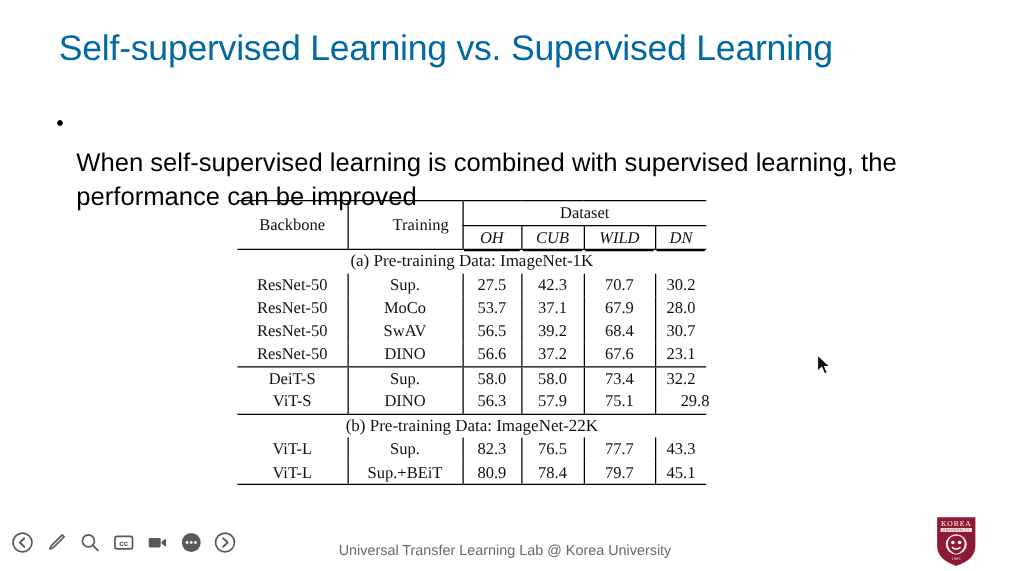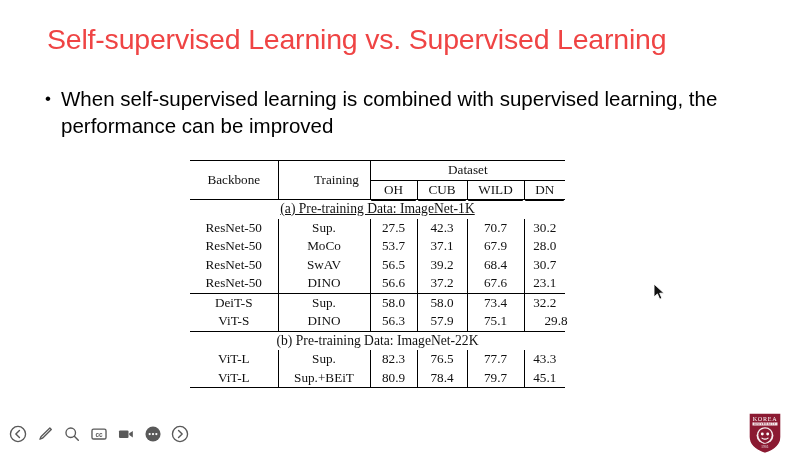--- a/index.html
+++ b/index.html
@@ -25,21 +25,21 @@
     background: #ffffff;
   }
 
   #slide-title {
     position: absolute;
     left: 47px;
     top: 23px;
     font-size: 28.5px;
     font-weight: 400;
     letter-spacing: -0.2px;
-    color: #ef4444;
+    color: #0369a1;
     white-space: nowrap;
   }
 
   #bullet-block {
     position: absolute;
     left: 45px;
     top: 85px;
     width: 680px;
   }
   .bullet-row {
@@ -50,20 +50,21 @@
     color: #000;
   }
   .bullet-dot {
     width: 16px;
     flex: 0 0 16px;
     font-size: 17px;
     line-height: 27px;
   }
   .bullet-text {
     flex: 1 1 auto;
+    margin-top: 32px;
   }
 
   
   #paper-table {
     position: absolute;
     left: 190px;
     top: 160px;
     width: 375px;
     font-family: "Liberation Serif", serif;
     font-size: 13.2px;
@@ -83,21 +84,21 @@
   }
   
   col.c-backbone { width: 88px; }
   col.c-training { width: 92px; }
   col.c-oh       { width: 47px; }
   col.c-cub      { width: 50px; }
   col.c-wild     { width: 57px; }
   col.c-dn       { width: 41px; }
 
   .rule-top  { border-top: 1.6px solid #000; }
-  .rule-dbl  { border-bottom: 0.9px solid #000; box-shadow: 0 2.2px 0 -1.2px #000; }
+  .rule-dbl  { border-bottom: 0.9px solid #000; box-shadow: 0 2.2px 0 -1.2px #000; font-style: italic; }
 
   .vline-l { border-left: 0.9px solid #000; }
 
   .hdr-dataset { border-bottom: 0.9px solid #000; }
 
   td.b, th.b { font-weight: bold; }
   td.left { text-align: left; padding-left: 4px; }
 
   .section-row td {
     text-align: left;
@@ -195,21 +196,21 @@
         </tr>
         <tr>
           <th class="vline-l rule-dbl">OH</th>
           <th class="vline-l rule-dbl">CUB</th>
           <th class="vline-l rule-dbl">WILD</th>
           <th class="vline-l rule-dbl">DN</th>
         </tr>
       </thead>
       <tbody id="tbody">
           <tr class="section-row">
-            <td colspan="6" style="border-top: 0px; text-decoration: underline;">(a) Pre-training Data: ImageNet-1K</td>
+            <td colspan="6" style="border-top: 0px;">(a) Pre-training Data: ImageNet-1K</td>
           </tr>
           <tr>
             <td class="left">ResNet-50</td>
             <td class="vline-l">Sup.</td>
             <td class="vline-l b">27.5</td>
             <td class="vline-l b">42.3</td>
             <td class="vline-l b">70.7</td>
             <td class="vline-l">30.2</td>
           </tr>
           <tr>
@@ -327,20 +328,21 @@
     </span>
 
     <span class="tb-icon" title="Next">
       <svg width="18" height="18" viewBox="0 0 20 20">
         <circle cx="10" cy="10" r="8.4" fill="none" stroke="#595959" stroke-width="1.5"></circle>
         <path d="M8.4 6.2 L12.4 10 L8.4 13.8" fill="none" stroke="#595959" stroke-width="1.6" stroke-linecap="round" stroke-linejoin="round"></path>
       </svg>
     </span>
   </div>
 
+  <div id="footer-text">Universal Transfer Learning Lab @ Korea University</div>
 </div>
 
 <div id="ku-logo">
   <svg width="40" height="44" viewBox="0 0 40 44">
     <path d="M4,2 H36 V26 C36,34 29,39.5 20,42.5 C11,39.5 4,34 4,26 Z" fill="#8B1A32" stroke="#ffffff" stroke-width="1.4"></path>
     <text x="20" y="9.6" text-anchor="middle" font-size="6.1" letter-spacing="0.7" font-family="Liberation Serif, serif" fill="#ffffff">KOREA</text>
     <rect x="7.5" y="11.4" width="25" height="3.1" fill="#ffffff" opacity="0.9"></rect>
     <text x="20" y="14" text-anchor="middle" font-size="2.9" letter-spacing="0.45" font-family="Liberation Sans, sans-serif" fill="#8B1A32">UNIVERSITY</text>
     <ellipse cx="20" cy="24.5" rx="8.4" ry="8.2" fill="#ffffff" opacity="0.92"></ellipse>
     <path d="M13.6 22.2 Q15 17.6 20 17.6 Q25 17.6 26.4 22.2 Q27.4 26.4 24.4 29.6

